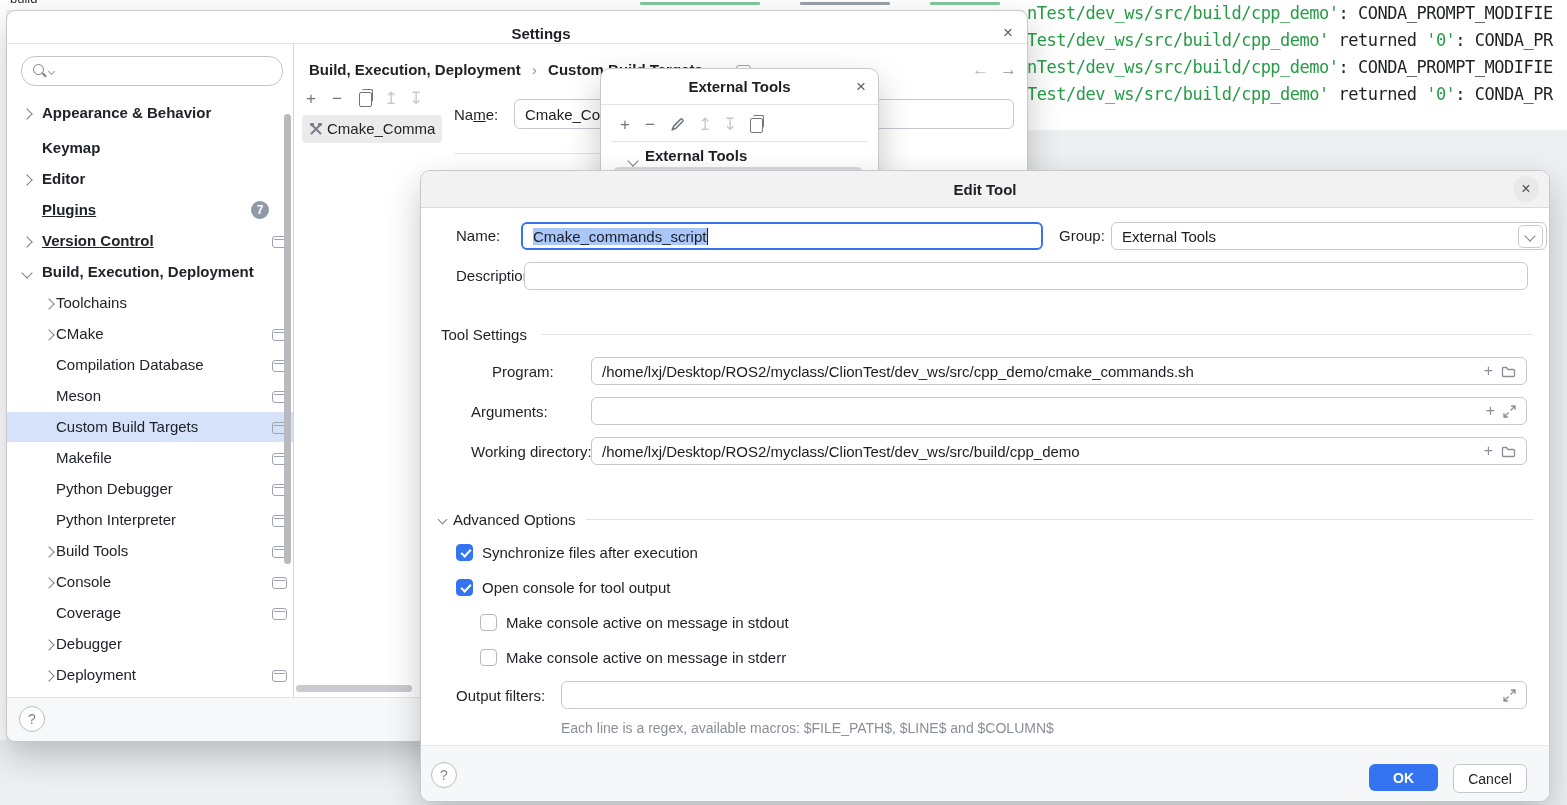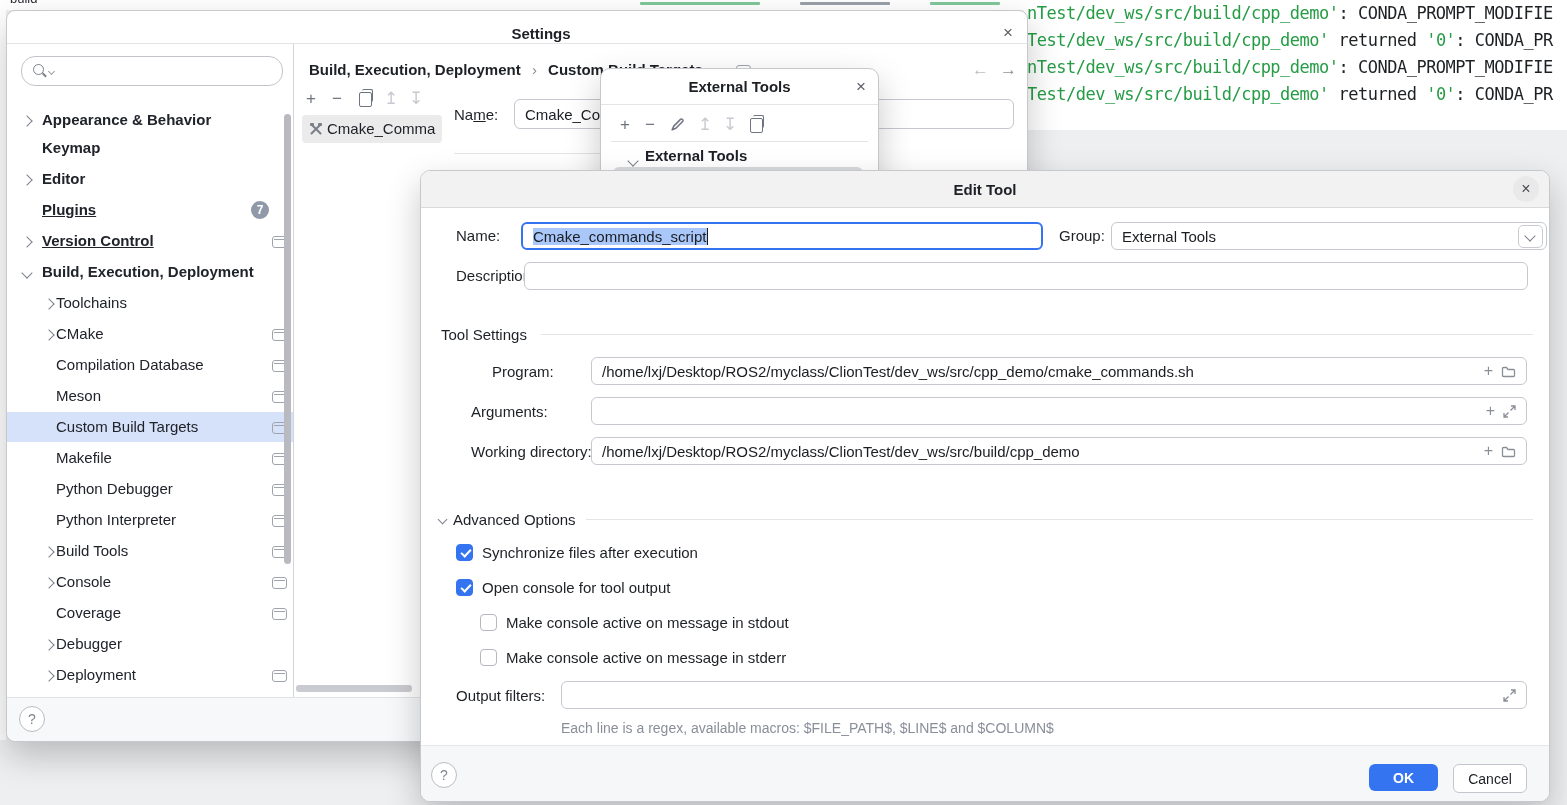--- a/index.html
+++ b/index.html
@@ -141,21 +141,21 @@
   <span id="settings-close" class="close-x">×</span>
   <div id="settings-titlebar-sep" class="sep"></div>
 
   <div id="settings-sidebar">
     <div id="search-box">
       <span class="mag"></span>
       <span class="mag-handle"></span>
       <span class="mag-caret"></span>
     </div>
     <div id="sidebar-tree">
-        <div class="tree-row" style="top: 9px; padding-left: 24px;">
+        <div class="tree-row" style="top: 2px; padding-left: 24px;">
           <span class="chev right" style="left: 16px;"></span>
           <span class="tree-label bold" style="left: 35px;">Appearance &amp; Behavior</span>
         </div>
         <div class="tree-row" style="top: 37px;">
           <span class="tree-label bold" style="left: 35px;">Keymap</span>
         </div>
         <div class="tree-row" style="top: 68px;">
           <span class="chev right" style="left: 16px;"></span>
           <span class="tree-label bold" style="left: 35px;">Editor</span>
         </div>

